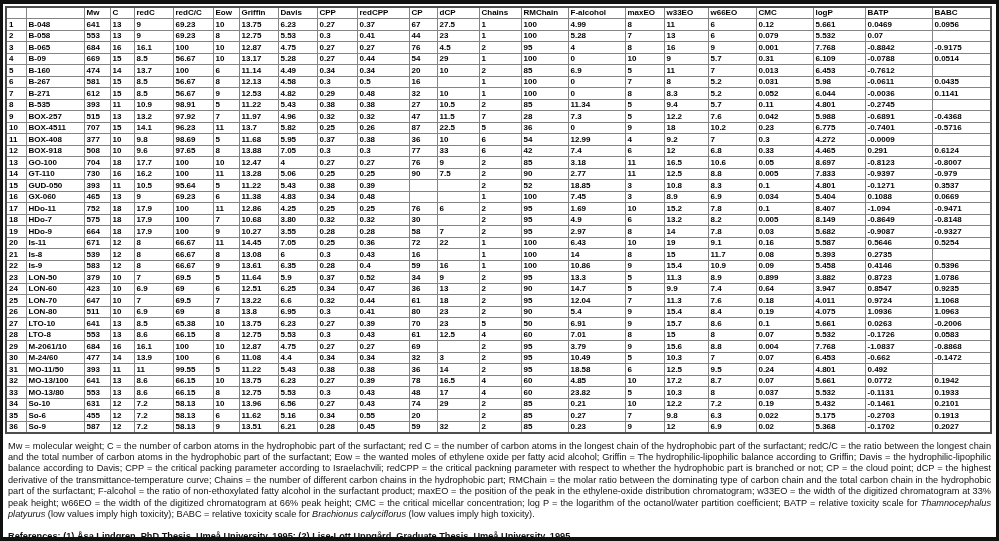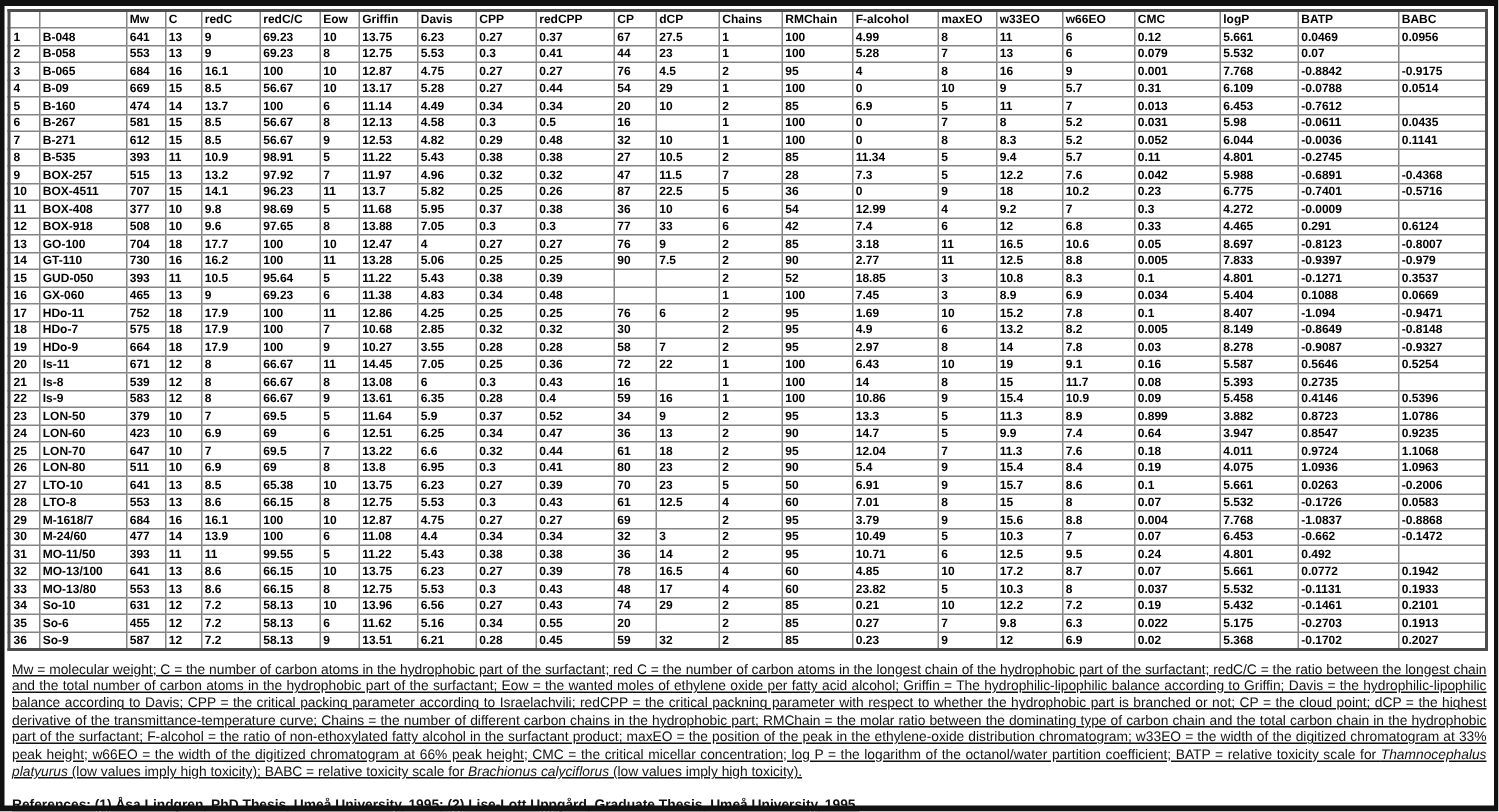--- a/index.html
+++ b/index.html
@@ -41,21 +41,20 @@
     overflow: hidden;
     color: #000000;
   }
   .footnote-block {
     margin-top: 7px;
     padding: 0 3px;
     font-size: 9.2px;
     line-height: 11.4px;
     text-align: justify;
     color: #111111;
-    text-decoration: underline;
   }
   .footnote-block .italic { font-style: italic; }
   .references-line {
     margin-top: 11px;
     padding: 0 3px;
     font-size: 9.2px;
     line-height: 11.4px;
     font-weight: bold;
     text-decoration: underline;
     color: #111111;
@@ -547,21 +546,21 @@
         </tr>
         <tr>
           <td>18</td>
           <td>HDo-7</td>
           <td>575</td>
           <td>18</td>
           <td>17.9</td>
           <td>100</td>
           <td>7</td>
           <td>10.68</td>
-          <td>2.85</td>
+          <td>3.80</td>
           <td>0.32</td>
           <td>0.32</td>
           <td>30</td>
           <td></td>
           <td>2</td>
           <td>95</td>
           <td>4.9</td>
           <td>6</td>
           <td>13.2</td>
           <td>8.2</td>
@@ -584,21 +583,21 @@
           <td>0.28</td>
           <td>58</td>
           <td>7</td>
           <td>2</td>
           <td>95</td>
           <td>2.97</td>
           <td>8</td>
           <td>14</td>
           <td>7.8</td>
           <td>0.03</td>
-          <td>8.278</td>
+          <td>5.682</td>
           <td>-0.9087</td>
           <td>-0.9327</td>
         </tr>
         <tr>
           <td>20</td>
           <td>Is-11</td>
           <td>671</td>
           <td>12</td>
           <td>8</td>
           <td>66.67</td>
@@ -815,21 +814,21 @@
           <td>8</td>
           <td>15</td>
           <td>8</td>
           <td>0.07</td>
           <td>5.532</td>
           <td>-0.1726</td>
           <td>0.0583</td>
         </tr>
         <tr>
           <td>29</td>
-          <td>M-1618/7</td>
+          <td>M-2061/10</td>
           <td>684</td>
           <td>16</td>
           <td>16.1</td>
           <td>100</td>
           <td>10</td>
           <td>12.87</td>
           <td>4.75</td>
           <td>0.27</td>
           <td>0.27</td>
           <td>69</td>
@@ -879,21 +878,21 @@
           <td>99.55</td>
           <td>5</td>
           <td>11.22</td>
           <td>5.43</td>
           <td>0.38</td>
           <td>0.38</td>
           <td>36</td>
           <td>14</td>
           <td>2</td>
           <td>95</td>
-          <td>10.71</td>
+          <td>18.58</td>
           <td>6</td>
           <td>12.5</td>
           <td>9.5</td>
           <td>0.24</td>
           <td>4.801</td>
           <td>0.492</td>
           <td></td>
         </tr>
         <tr>
           <td>32</td>

